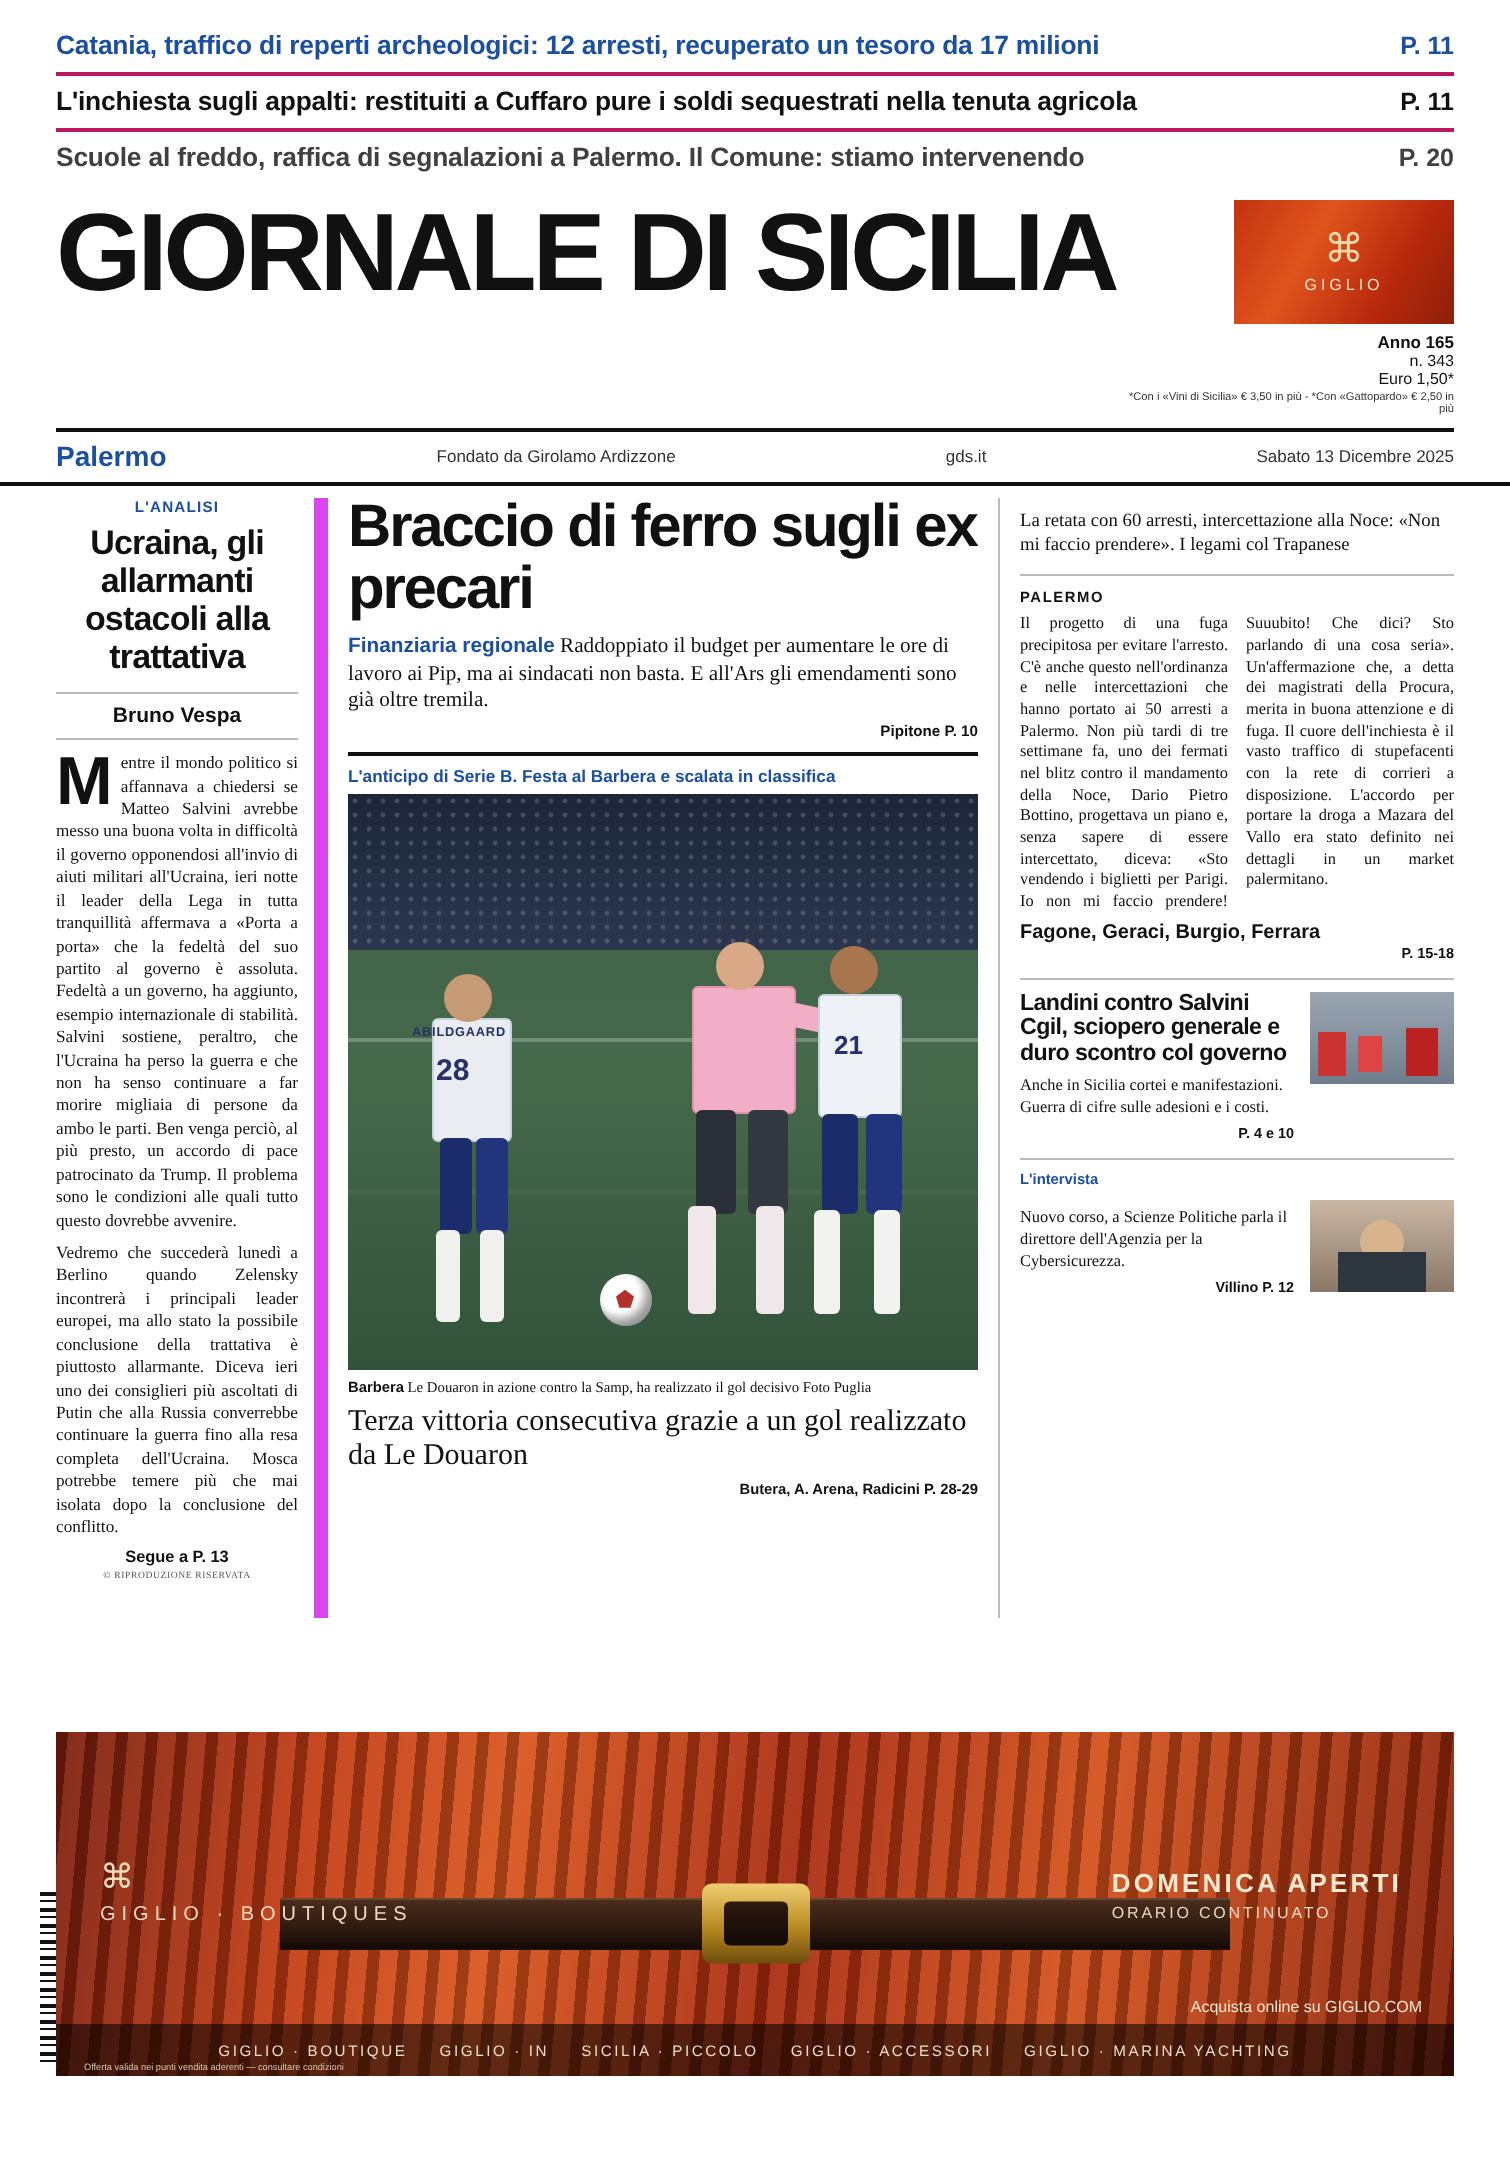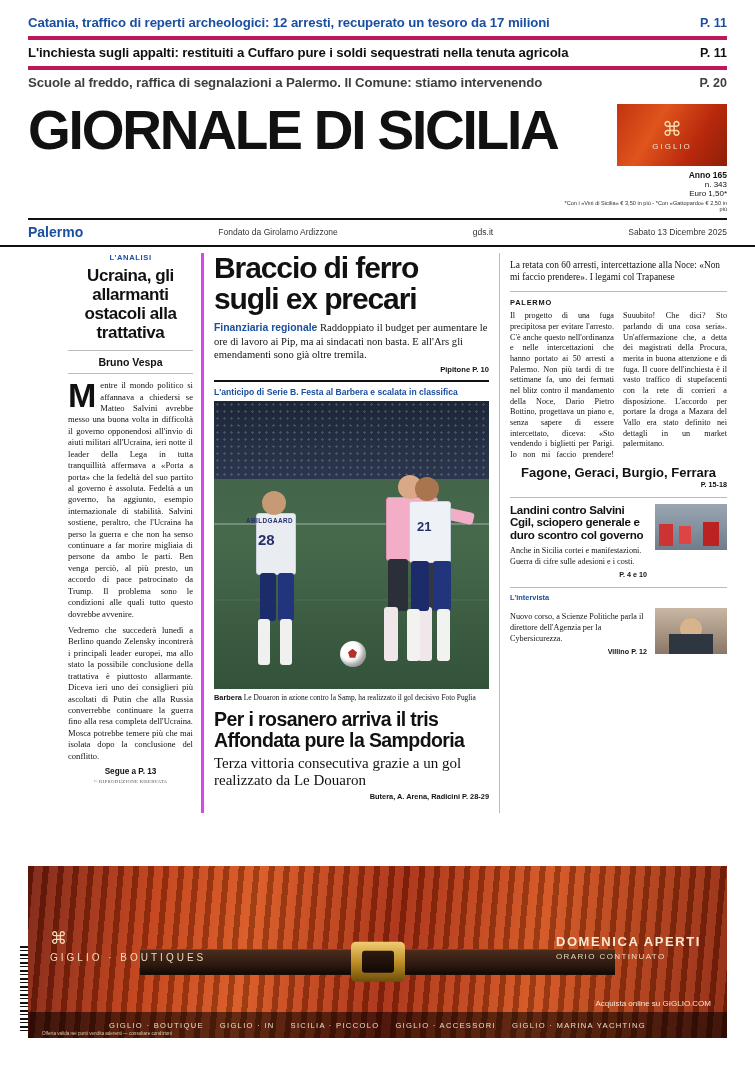--- a/index.html
+++ b/index.html
@@ -9,21 +9,21 @@
     font-family: "Liberation Serif", serif;
     color: #111;
     overflow: hidden;
   }
   .page { position: relative; width: 755px; height: 1080px; background:#fff; }
 
   
   .topbar { padding: 10px 28px 4px 28px; }
   .top-line {
     display: flex; align-items: baseline; justify-content: space-between;
-    border-bottom: 4px solid #be185d;
+    border-bottom: 2px solid #be185d;
     padding: 5px 0 6px 0;
   }
   .top-line:last-child { border-bottom: none; }
   .top-line .txt { font-family: "Liberation Sans", sans-serif; font-weight: bold; font-size: 13.2px; letter-spacing: -0.1px; }
   .top-line .pg  { font-family: "Liberation Sans", sans-serif; font-weight: bold; font-size: 12.5px; white-space: nowrap; padding-left: 10px;}
   .c-blue { color: #1b4fa0; }
   .c-black { color: #111; }
   .c-grey { color: #404040; }
 
   
@@ -56,21 +56,21 @@
   .mast-bottom {
     display:flex; align-items:center; justify-content:space-between;
     padding: 4px 28px 5px 28px;
     border-bottom: 2px solid #111;
   }
   .mast-city { font-family:"Liberation Sans",sans-serif; font-weight:bold; font-size:14px; color:#1b4fa0; }
   .mast-founder, .mast-site, .mast-date { font-family:"Liberation Sans",sans-serif; font-size:8.5px; color:#333; }
 
   
   .content { display: flex; padding: 0 28px; margin-top: 6px; height: 560px; }
-  .col-left { width: 136px; padding-right: 8px; border-right: 3px solid #d946ef; margin-left: 40px; }
+  .col-left { width: 136px; padding-right: 8px; border-right: 7px solid #d946ef; }
   .col-mid  { flex: 1; padding: 0 10px; }
   .col-right{ width: 228px; padding-left: 10px; border-left: 1px solid #bbb; }
 
   .kicker-blue {
     font-family:"Liberation Sans",sans-serif; font-weight:bold; font-size:7.6px;
     color:#1b4fa0; letter-spacing:.6px; text-align:center; margin-bottom:4px;
   }
   .analisi-title {
     font-family:"Liberation Sans",sans-serif; font-weight:bold;
     font-size:17px; line-height:1.12; text-align:center; letter-spacing:-.4px;
@@ -121,21 +121,21 @@
   .sport-by { text-align:right; font-family:"Liberation Sans",sans-serif; font-weight:bold; font-size:7.4px; margin-top:3px;}
 
   
   .r-title {
     font-family:"Liberation Sans",sans-serif; font-weight:bold;
     font-size:20.5px; line-height:1.06; letter-spacing:-.7px;
   }
   .r-sub { font-size:9.4px; line-height:1.3; margin-top:6px; }
   .r-tag { font-family:"Liberation Sans",sans-serif; font-weight:bold; font-size:7.4px; letter-spacing:.8px; margin:6px 0 4px 0; }
   .two-col { column-count:2; column-gap:9px; font-size:8.2px; line-height:1.3; text-align:justify; hyphens:auto; }
-  .r-by { text-align:center; font-family:"Liberation Sans",sans-serif; font-weight:bold; font-size:13px; margin-top:4px;}
+  .r-by { text-align:left; font-family:"Liberation Sans",sans-serif; font-weight:bold; font-size:10px; margin-top:4px;}
   .r-pg { text-align:right; font-family:"Liberation Sans",sans-serif; font-weight:bold; font-size:7.2px; }
 
   .brief { display:flex; gap:8px; margin-top:6px; }
   .brief-text { flex:1; }
   .brief-h { font-family:"Liberation Sans",sans-serif; font-weight:bold; font-size:11.6px; line-height:1.1; letter-spacing:-.3px; }
   .brief-b { font-size:8.2px; line-height:1.3; margin-top:4px; }
   .brief-pg { font-family:"Liberation Sans",sans-serif; font-weight:bold; font-size:7.2px; text-align:right; margin-top:3px;}
   .thumb { width:72px; height:46px; flex:none; position:relative; overflow:hidden; background:#888; }
   .thumb.protest { background: linear-gradient(#9aa6b2,#6f7d8c); }
   .thumb.portrait { background: linear-gradient(#c9b7a4,#8a7767); }
@@ -288,21 +288,20 @@
 
         <div style="position:absolute; left:126px; bottom:22px; width:26px; height:26px; border-radius:50%; background:radial-gradient(circle at 35% 32%, #fff 42%, #e2e2e2 60%, #b9b9b9 100%); box-shadow:inset -3px -3px 5px rgba(0,0,0,.3);">
           <div style="position:absolute; left:8px; top:8px; width:9px; height:9px; background:#b4302a; clip-path: polygon(50% 0,100% 38%,81% 100%,19% 100%,0 38%);"></div>
         </div>
       </div>
 
       <div class="capt">
         <b>Barbera</b><span> Le Douaron in azione contro la Samp, ha realizzato il gol decisivo  Foto Puglia</span>
       </div>
 
-      <div class="sport-title">Per i rosanero arriva il tris Affondata pure la Sampdoria</div>
       <div class="sport-sub">Terza vittoria consecutiva grazie a un gol realizzato da Le Douaron</div>
       <div class="sport-by">Butera, A. Arena, Radicini  P. 28-29</div>
     </div>
 
     <div class="col-right">
       <div class="r-sub">La retata con 60 arresti, intercettazione alla Noce: «Non mi faccio prendere». I legami col Trapanese</div>
       <div class="rule-thin"></div>
       <div class="r-tag">PALERMO</div>
       <div class="two-col">
         <span>Il progetto di una fuga precipitosa per evitare l'arresto. C'è anche questo nell'ordinanza e nelle intercettazioni che hanno portato ai 50 arresti a Palermo. Non più tardi di tre settimane fa, uno dei fermati nel blitz contro il mandamento della Noce, Dario Pietro Bottino, progettava un piano e, senza sapere di essere intercettato, diceva: «Sto vendendo i biglietti</span>

